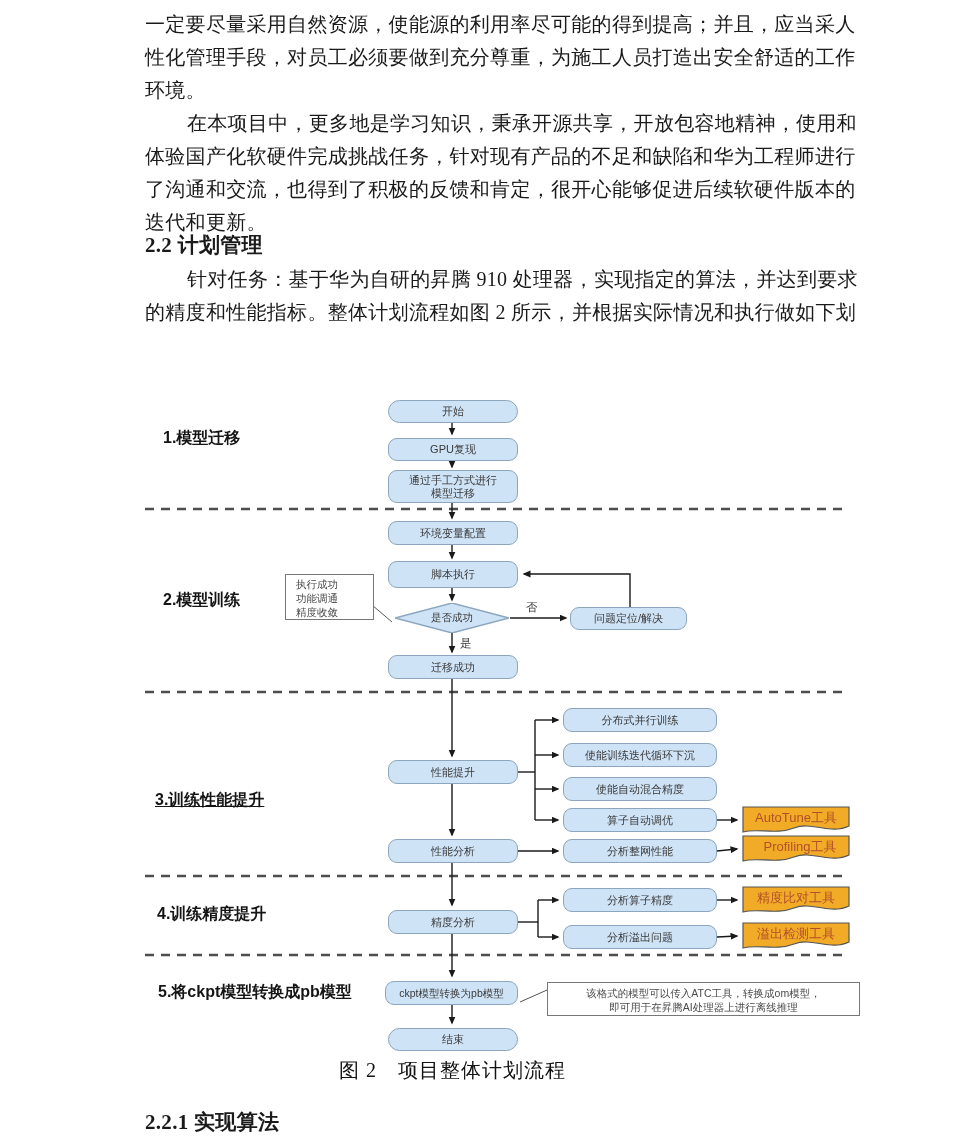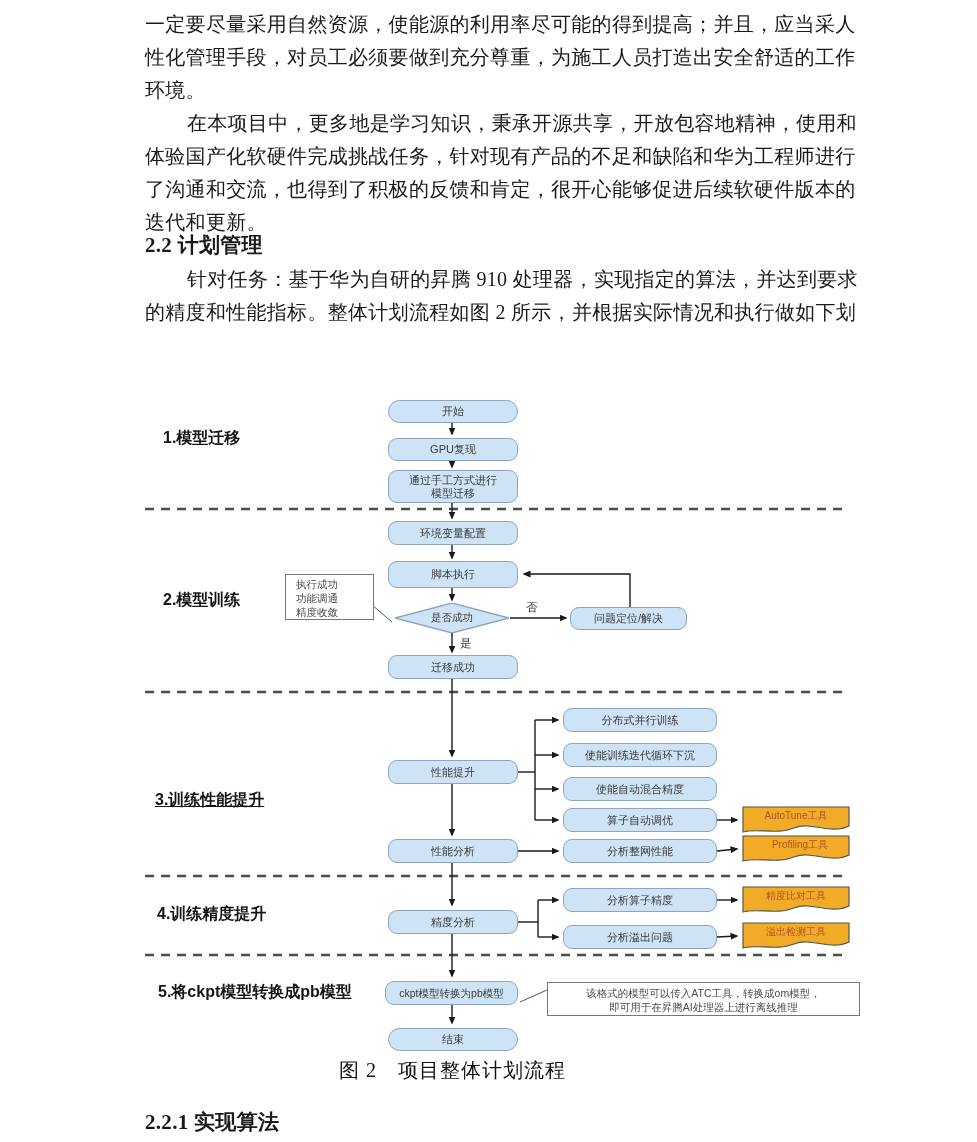--- a/index.html
+++ b/index.html
@@ -20,21 +20,21 @@
         line-height:13px;text-align:center;}
   .oval{border-radius:999px;}
   .phase{position:absolute;font-family:"Liberation Sans",sans-serif;font-weight:bold;
          font-size:16px;color:#151515;white-space:nowrap;}
   .note{position:absolute;box-sizing:border-box;background:#fff;border:1px solid #777;
         font-family:"Liberation Sans",sans-serif;font-size:10.5px;color:#4a4a4a;line-height:14px;}
   .edge-label{position:absolute;font-family:"Liberation Sans",sans-serif;font-size:11.5px;color:#3a3a3a;}
   .tool{position:absolute;}
   .tool svg{position:absolute;left:0;top:0;}
   .tool-label{position:absolute;left:0;top:3px;width:100%;text-align:center;
-              font-family:"Liberation Sans",sans-serif;font-size:10px;
+              font-family:"Liberation Sans",sans-serif;font-size:13px;
               color:var(--tool-text,#b2502a);}
   .diamond{position:absolute;}
   .diamond .dtext{position:absolute;left:0;top:0;width:100%;height:100%;display:flex;
                   align-items:center;justify-content:center;
                   font-family:"Liberation Sans",sans-serif;font-size:10.5px;color:#3a3a3a;}
   .caption{position:absolute;left:145px;width:615px;text-align:center;font-size:20px;
            letter-spacing:1px;color:#111;}
   svg.overlay{position:absolute;left:0;top:0;pointer-events:none;}
 </style>
 </head>

